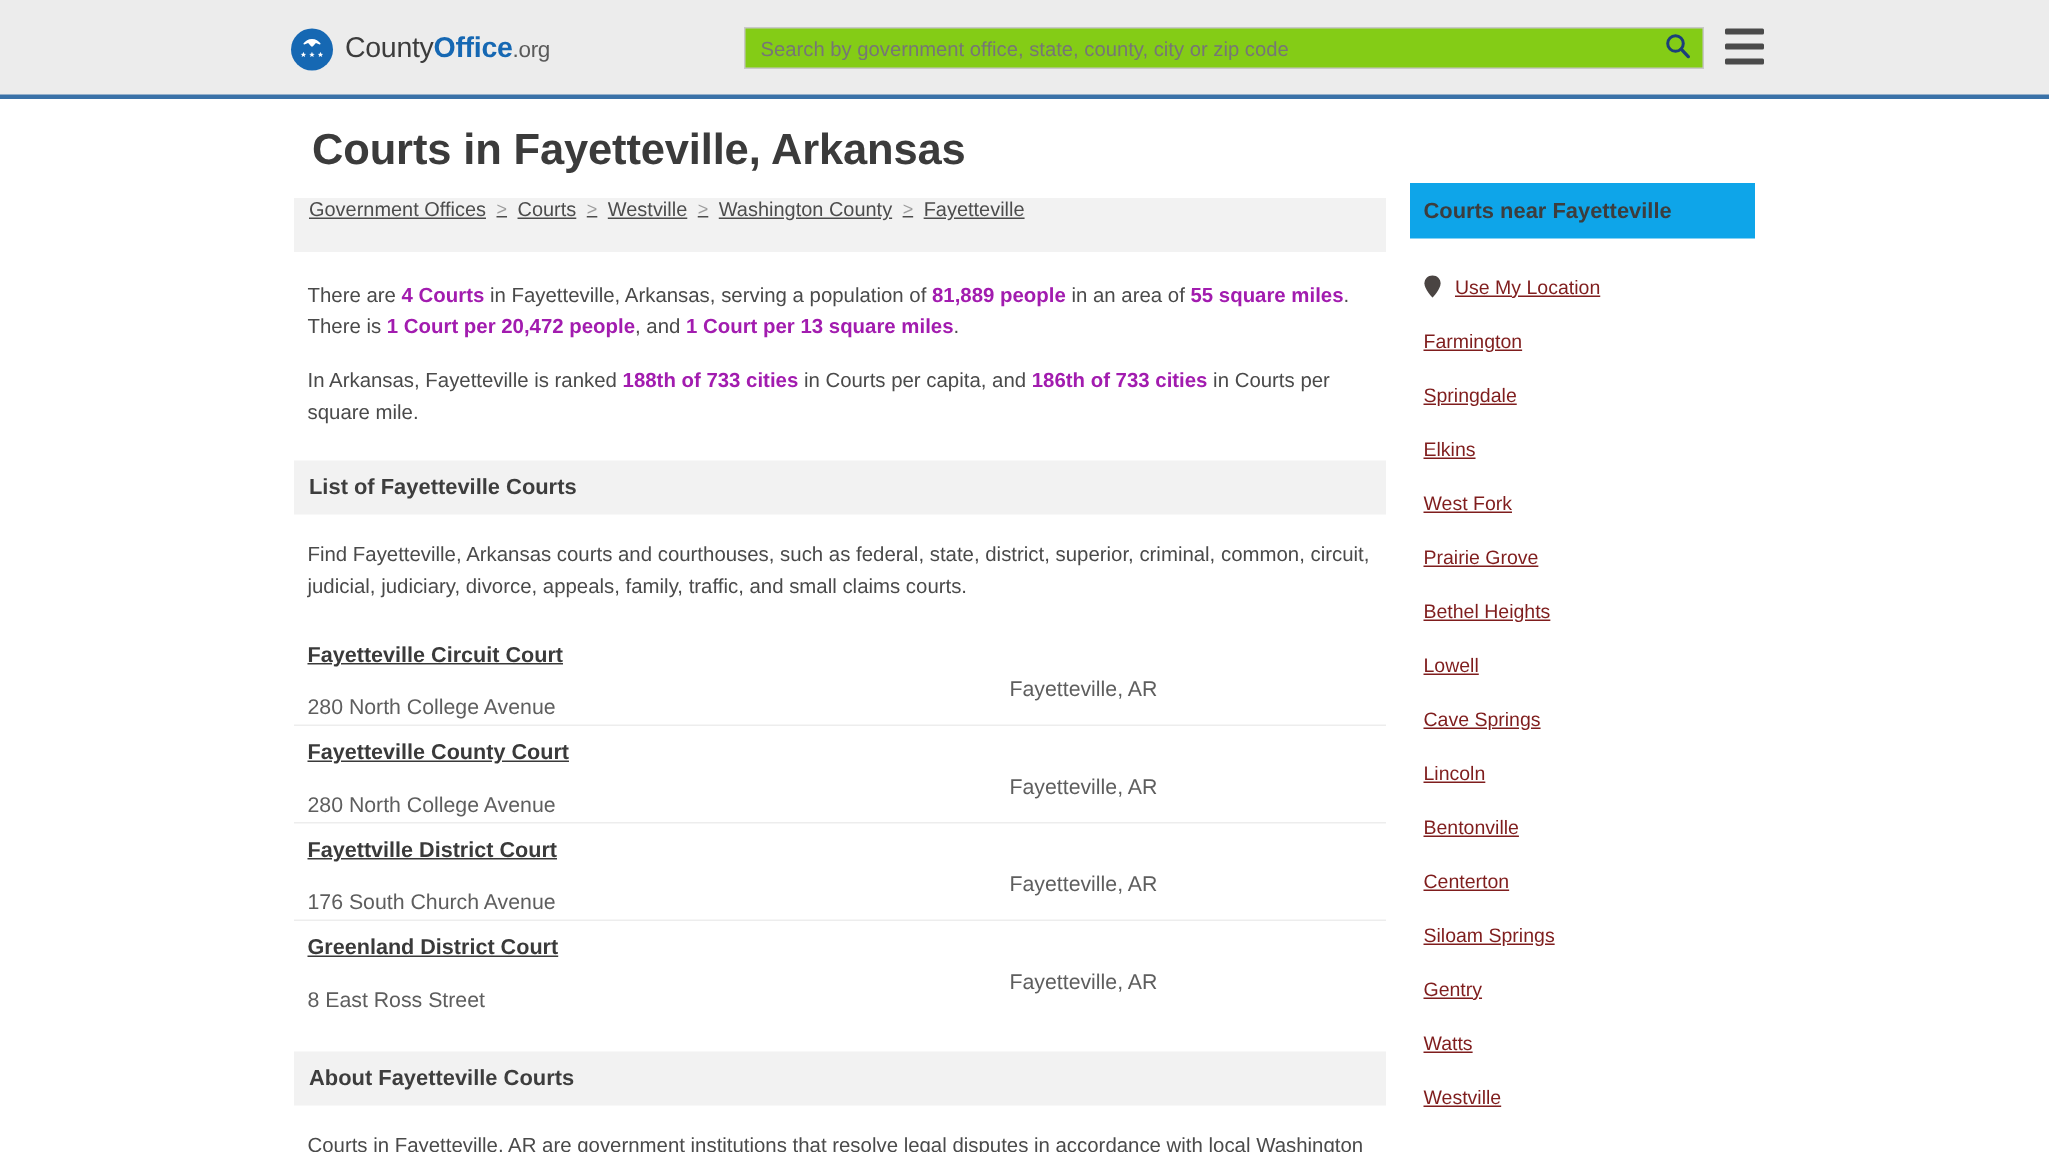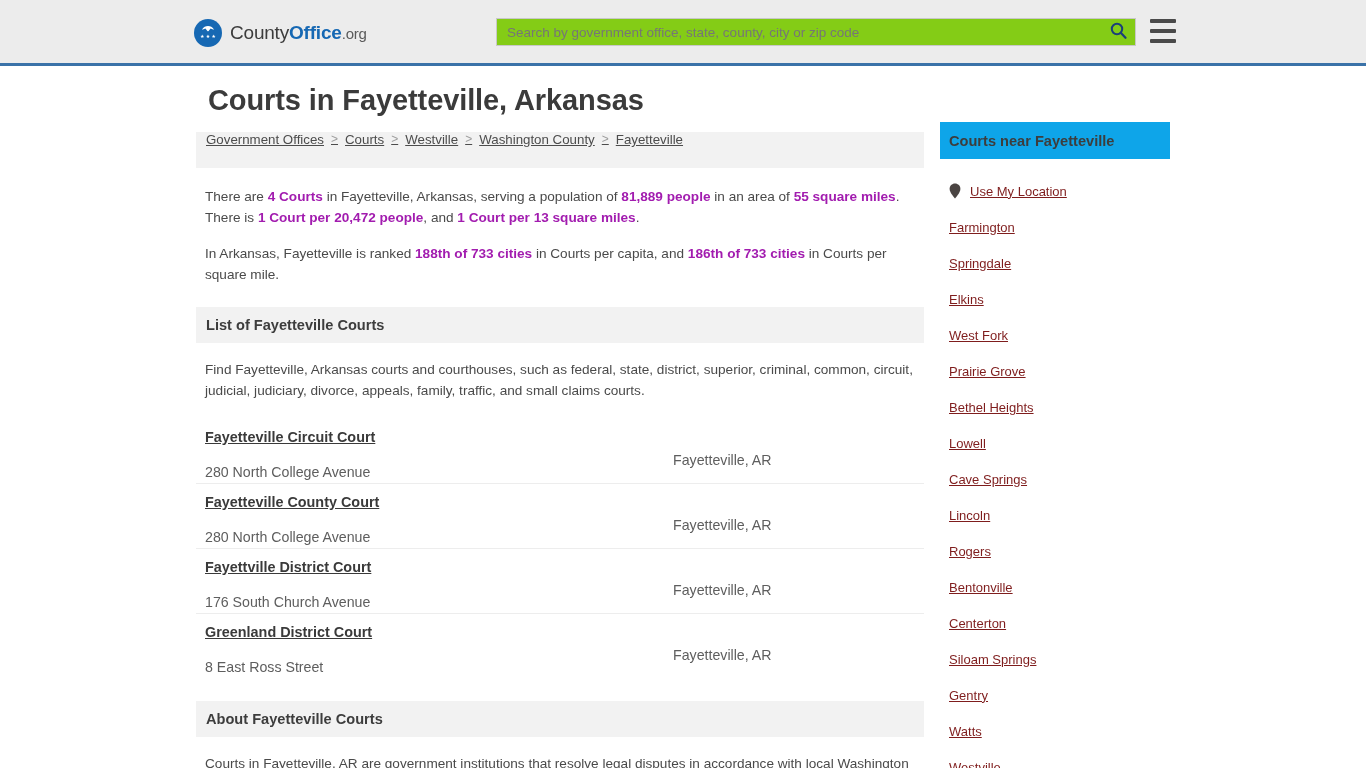--- a/index.html
+++ b/index.html
@@ -342,23 +342,20 @@
         <li>
           <a>Lowell</a>
         </li>
         <li>
           <a>Cave Springs</a>
         </li>
         <li>
           <a>Lincoln</a>
         </li>
         <li>
-          <a>Rogers</a>
-        </li>
-        <li>
           <a>Bentonville</a>
         </li>
         <li>
           <a>Centerton</a>
         </li>
         <li>
           <a>Siloam Springs</a>
         </li>
         <li>
           <a>Gentry</a>

